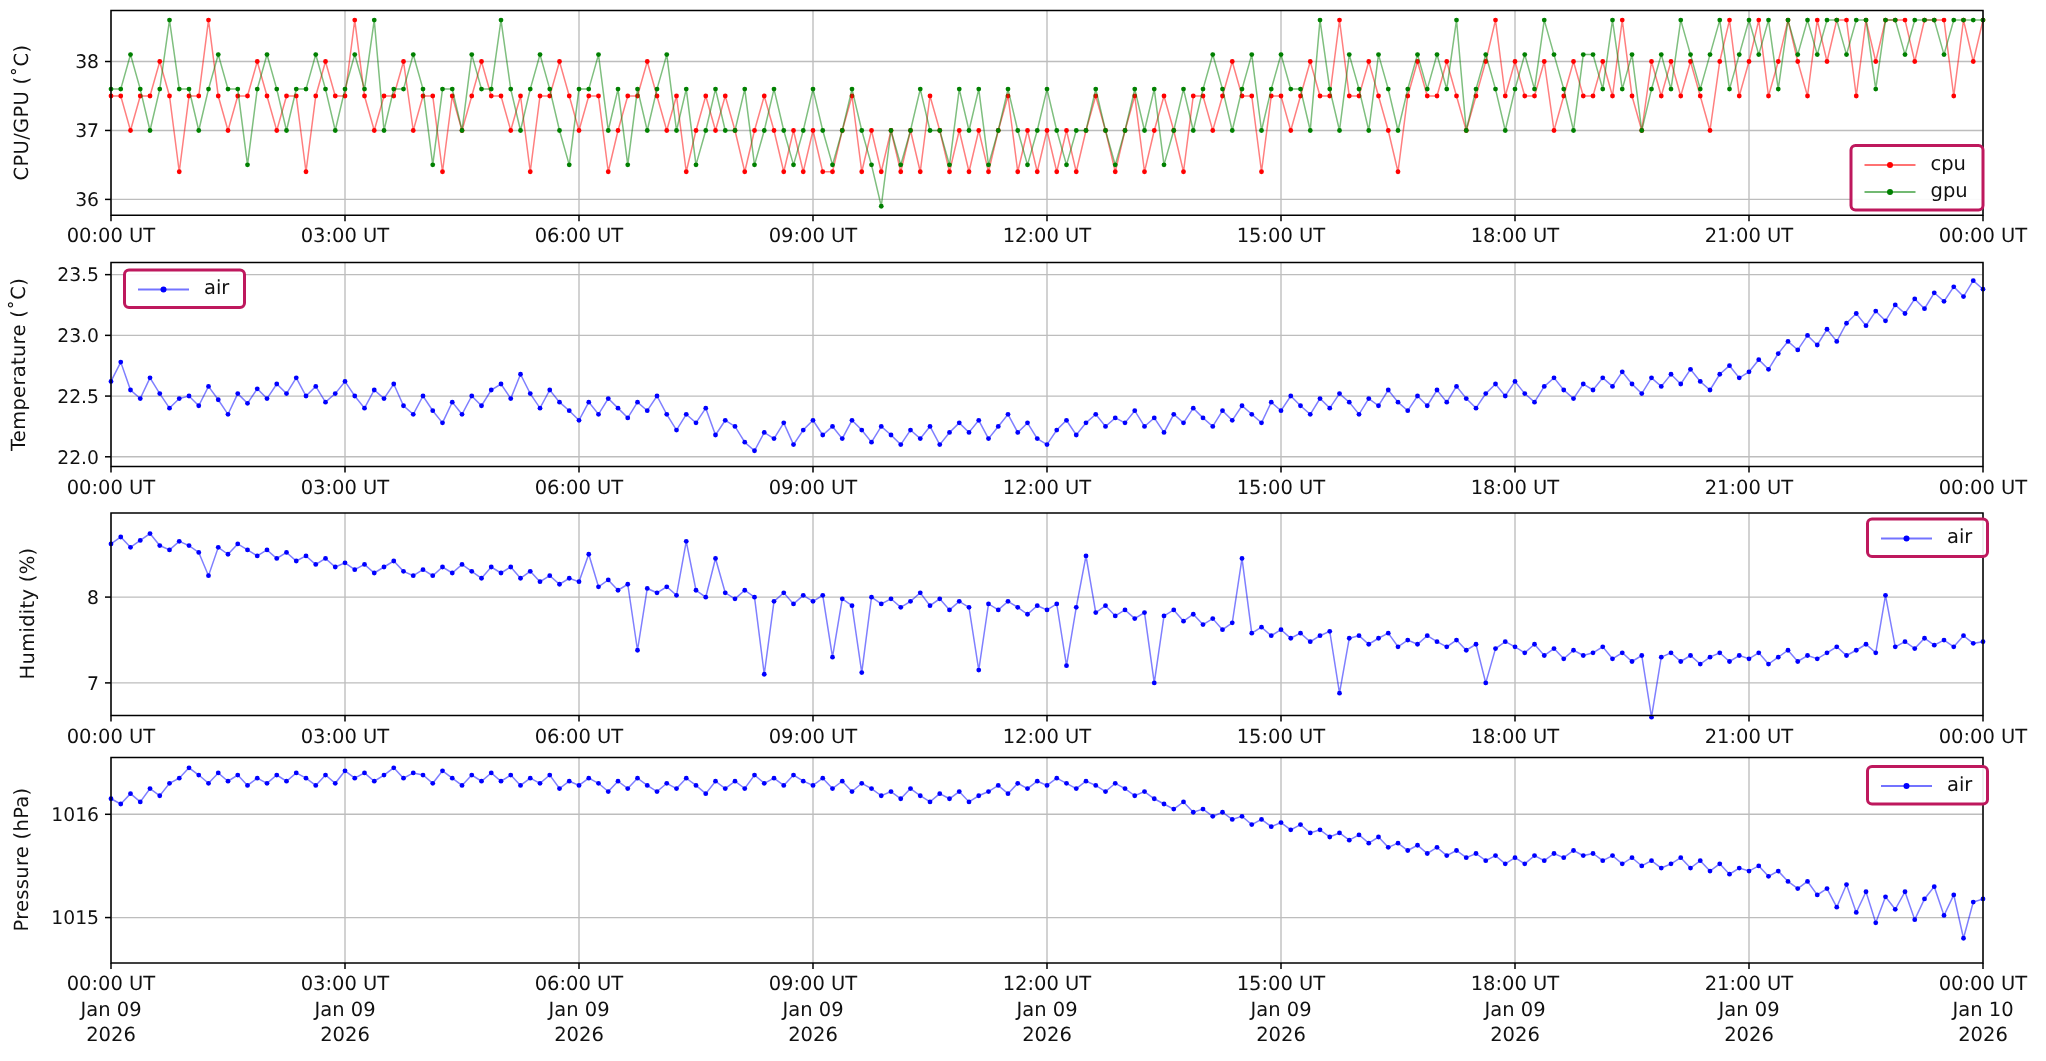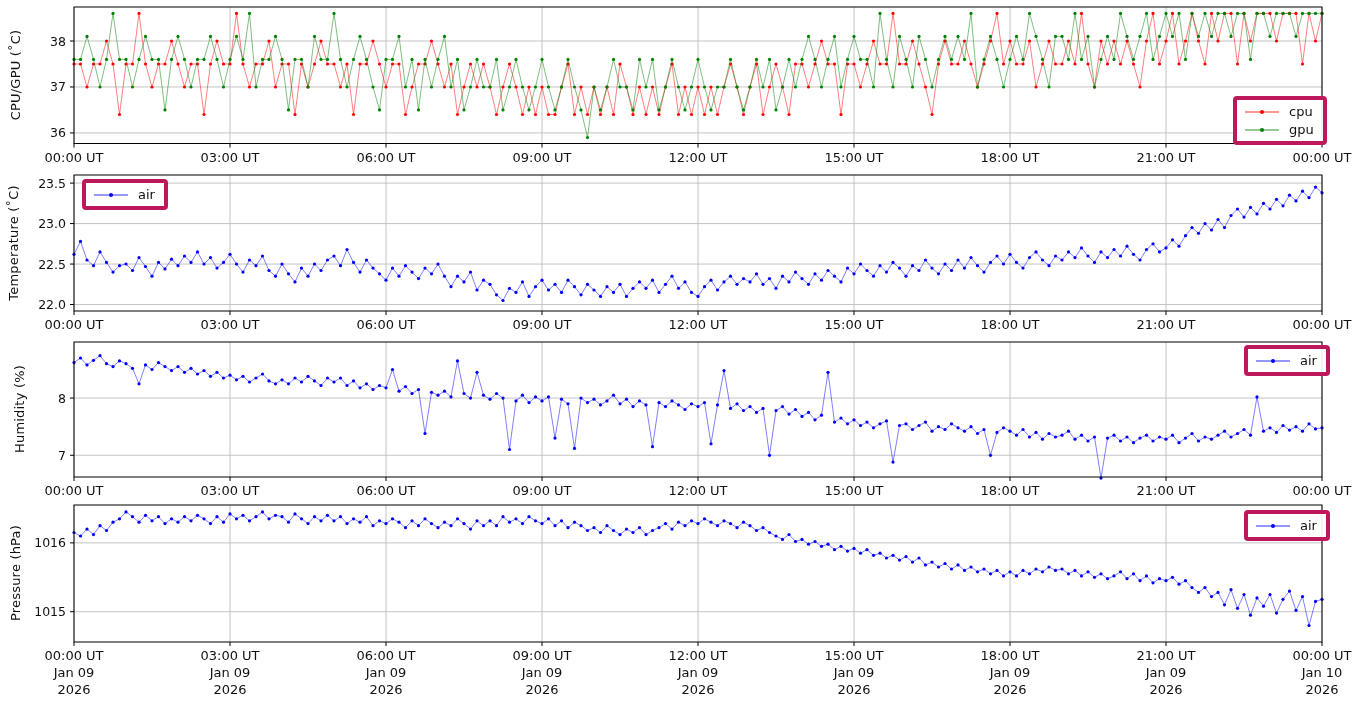--- a/index.html
+++ b/index.html
@@ -2,21 +2,21 @@
 <html><head>
 <meta charset="utf-8">
 <title>Sensor time-series</title>
 <style>
   html,body{margin:0;padding:0;background:#ffffff;}
   body{font-family:"DejaVu Sans", sans-serif;}
   .fig{position:relative;width:1364px;height:707px;background:#ffffff;overflow:hidden;}
   .fig svg.canvas{position:absolute;left:0;top:0;}
   .ylabel{position:absolute;transform:translate(-50%,-50%) rotate(-90deg);transform-origin:center;
           font-size:13px;color:#111;white-space:nowrap;letter-spacing:0.2px;}
-  .legend{position:absolute;background:rgba(255,255,255,0.92);border:4px solid #be185d;border-radius:4px;
+  .legend{position:absolute;background:rgba(255,255,255,0.92);border:2px solid #be185d;border-radius:4px;
           padding:3px 9px 3px 7px;font-size:13px;color:#111;display:flex;flex-direction:column;gap:1px;}
   .lrow{display:flex;align-items:center;gap:9px;line-height:17px;}
   .lrow svg{display:block;}
 </style>
 </head>
 <body>
 
 <div class="fig">
   <svg id="chart" class="canvas" width="1364" height="707">
       <g>

